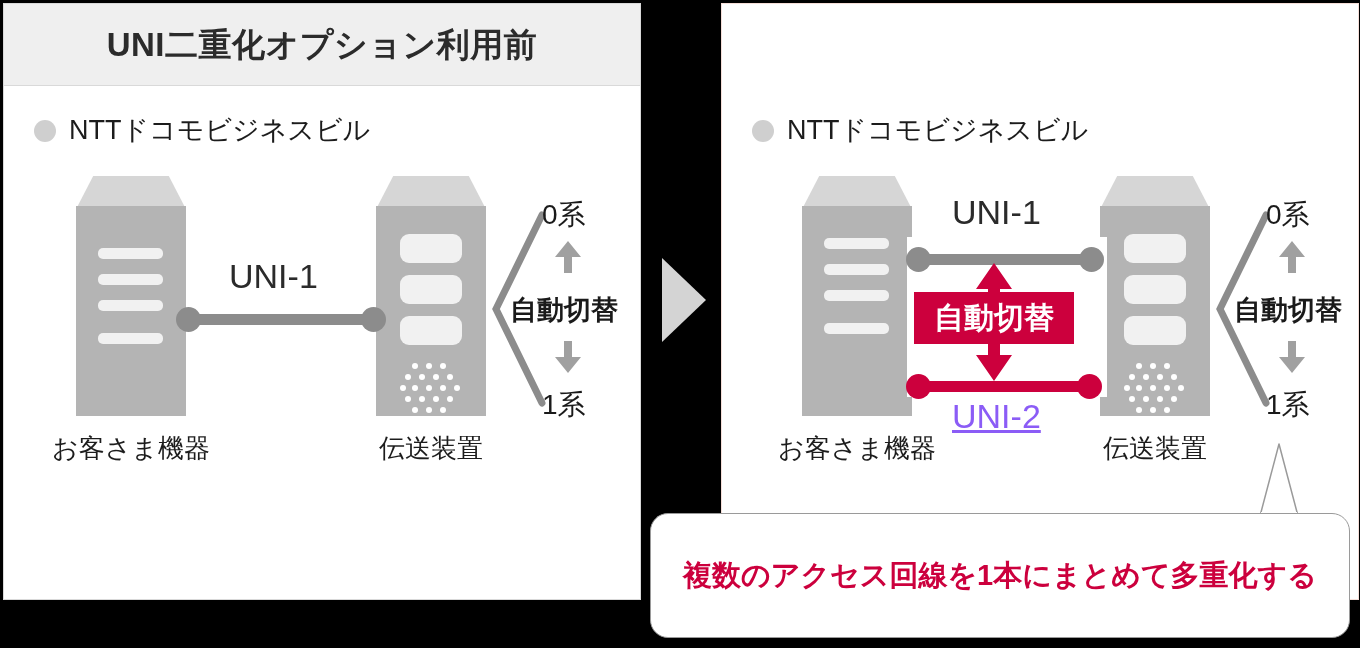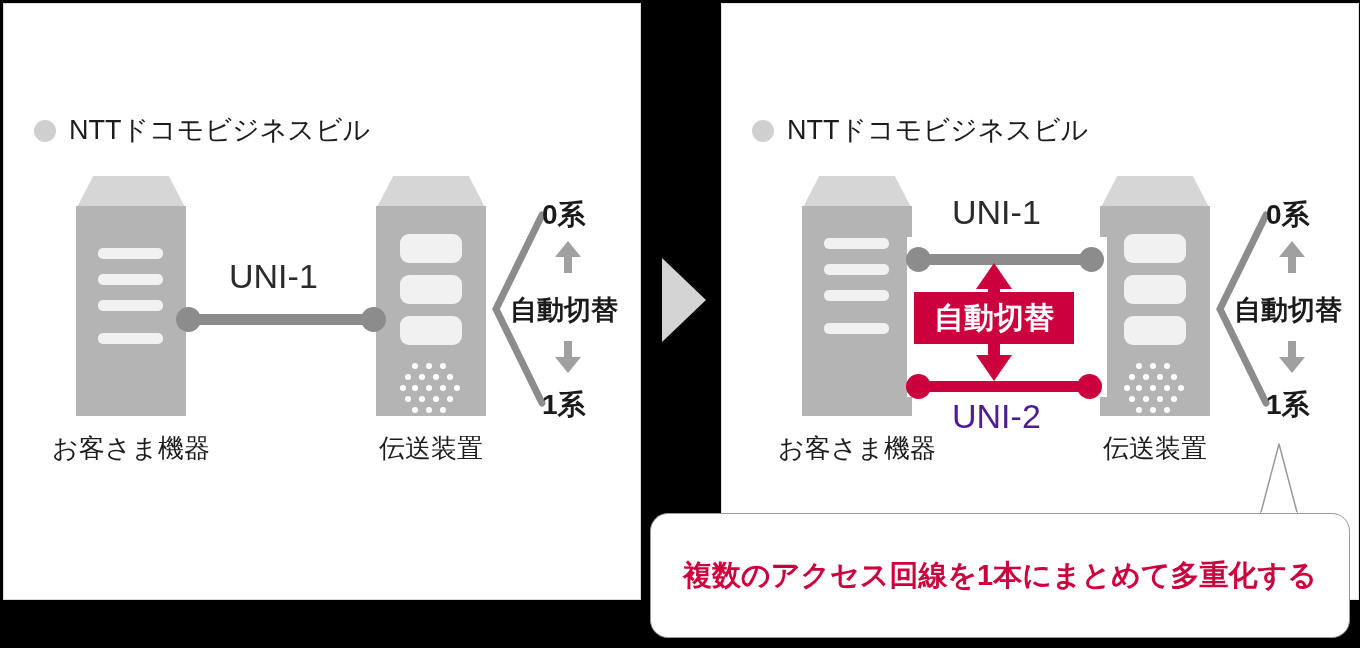--- a/index.html
+++ b/index.html
@@ -45,26 +45,26 @@
 
   
   .link{position:absolute;height:11px;border-radius:6px;}
   .link.gray{background:#8c8c8c;}
   .link.red{background:#cc003d;}
   .link-dot{position:absolute;width:25px;height:25px;border-radius:50%;}
   .link-dot.gray{background:#8c8c8c;}
   .link-dot.red{background:#cc003d;}
   .link-label{position:absolute;font-size:34px;font-weight:500;line-height:1;white-space:nowrap;}
   .link-label.gray{color:#2b2b2b;}
-  .link-label.red{color:#4c1d95;}
+  .link-label.red{color:#8b5cf6;text-decoration:underline;}
 
   
   .switch-ann{position:absolute;width:160px;height:200px;}
   .sw-text{position:absolute;font-size:28px;color:#1a1a1a;line-height:1;white-space:nowrap;}
-  .sw-sys{font-weight:700;}
+  .sw-sys{font-weight:400;}
   .sw-auto{font-weight:bold;font-size:27px;}
 
   
   .white-band{position:absolute;background:#fff;}
   .auto-badge{position:absolute;background:#cc003d;display:flex;align-items:center;
     justify-content:center;}
   .auto-badge span{color:#fff;font-size:30px;font-weight:bold;line-height:1;white-space:nowrap;}
 
   
   #callout{position:absolute;left:650px;top:513px;width:700px;height:125px;
@@ -80,20 +80,23 @@
 
   svg{display:block;overflow:visible;}
 </style>
 </head>
 <body>
 
 <div class="stage">
 
   <section class="panel" id="panel-before">
 
+    <div class="panel-head">
+      <div class="panel-title">UNI二重化オプション利用前</div>
+    </div>
 
     <div class="panel-body">
 
       <div class="bldg-label">
         <span class="bldg-dot"></span>
         <span class="bldg-text">NTTドコモビジネスビル</span>
       </div>
 
       <div class="device" style="left:72px;top:89px;width:110px;height:240px;">
         <svg class="dev-top" width="110" height="33" viewBox="0 0 110 33">

